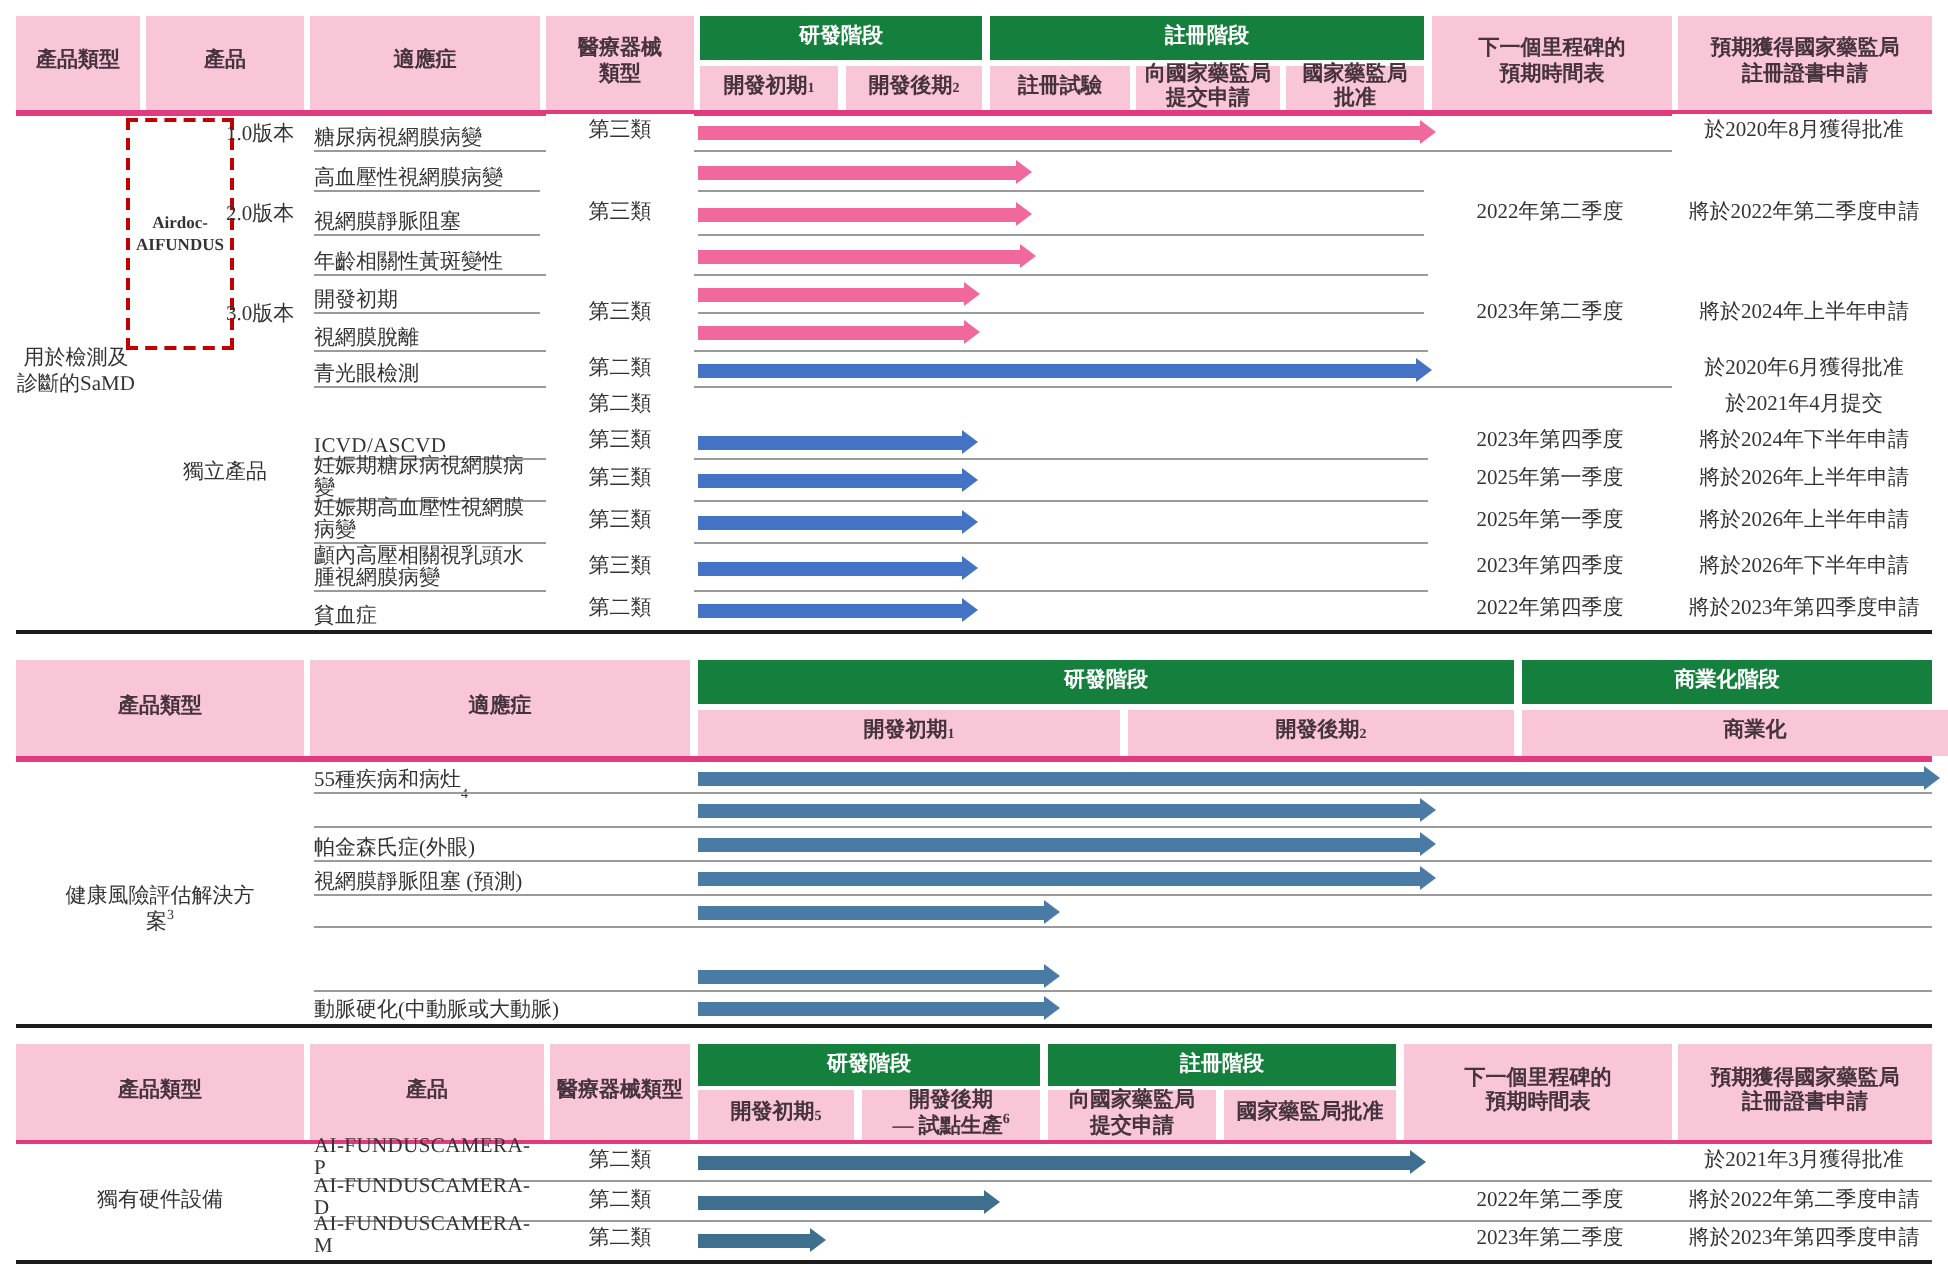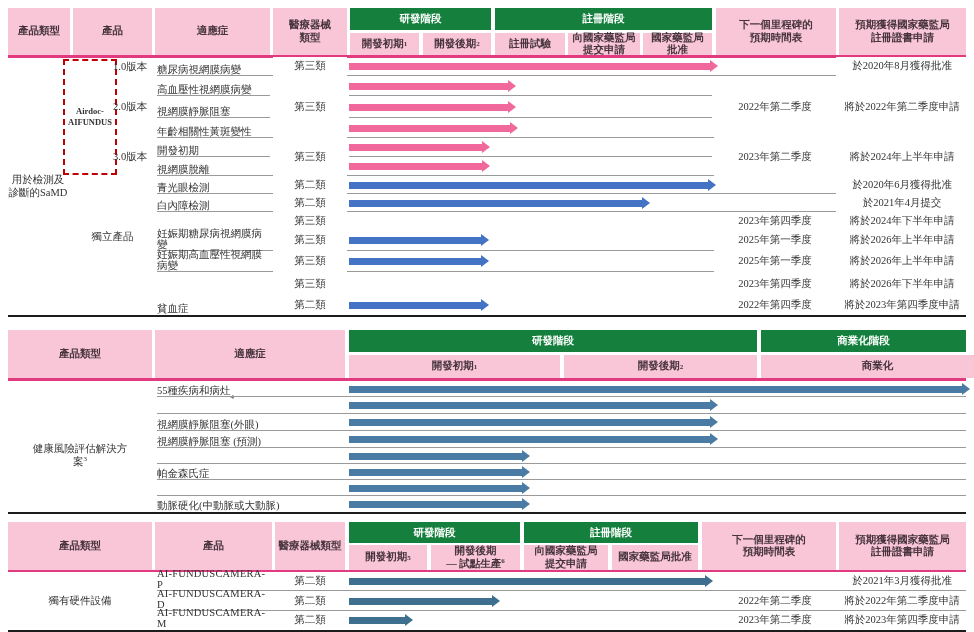--- a/index.html
+++ b/index.html
@@ -119,37 +119,44 @@
     <i class="bar" style="width: 133px; color: rgb(240, 104, 156);"></i>
     <i class="sep" style="left:157px;width:809px"></i>
   </div>
   <div class="row" style="top:176px;height:18px">
     <div class="ind">
         <span>青光眼檢測</span>
       </div>
     <i class="bar" style="width: 359px; color: rgb(68, 114, 196);"></i>
     <i class="sep" style="left:157px;width:809px"></i>
   </div>
-  <div class="row" style="top:194px;height:18px">
-    <div class="ind">
-        <span>白內障檢測</span>
-      </div>
-    <i class="bar" style="width: 293px; color: rgb(68, 114, 196);"></i>
+  <div class="row" style="top:212px;height:18px">
+    <div class="ind mono-latin">
+        <span>ICVD/ASCVD</span>
+      </div>
+    <i class="bar" style="width: 132px; color: rgb(68, 114, 196);"></i>
     <i class="sep" style="left:157px;width:809px"></i>
   </div>
   <div class="row" style="top:230px;height:21px">
     <div class="ind">
         <span>妊娠期糖尿病視網膜病變</span>
       </div>
     <i class="bar" style="width: 132px; color: rgb(68, 114, 196);"></i>
     <i class="sep" style="left:157px;width:809px"></i>
   </div>
   <div class="row" style="top:251px;height:21px">
     <div class="ind">
         <span>妊娠期高血壓性視網膜病變</span>
+      </div>
+    <i class="bar" style="width: 132px; color: rgb(68, 114, 196);"></i>
+    <i class="sep" style="left:157px;width:809px"></i>
+  </div>
+  <div class="row" style="top:272px;height:24px">
+    <div class="ind">
+        <span>顱內高壓相關視乳頭水腫視網膜病變</span>
       </div>
     <i class="bar" style="width: 132px; color: rgb(68, 114, 196);"></i>
     <i class="sep" style="left:157px;width:809px"></i>
   </div>
   <div class="row" style="top:296px;height:19px">
     <div class="ind">
         <span>貧血症</span>
       </div>
     <i class="bar" style="width: 132px; color: rgb(68, 114, 196);"></i>
   </div>
@@ -212,40 +219,33 @@
       </div>
     <i class="bar" style="width: 613px; color: rgb(74, 123, 165);"></i>
     <i class="sep" style="left:157px;width:809px"></i>
   </div>
   <div class="row" style="top:397px;height:17px">
     <i class="bar" style="width: 361px; color: rgb(74, 123, 165);"></i>
     <i class="sep" style="left:157px;width:809px"></i>
   </div>
   <div class="row" style="top:414px;height:17px">
     <div class="ind ind2">
-        <span>視網膜靜脈阻塞(外眼)</span>
+        <span>帕金森氏症(外眼)</span>
       </div>
     <i class="bar" style="width: 361px; color: rgb(74, 123, 165);"></i>
     <i class="sep" style="left:157px;width:809px"></i>
   </div>
   <div class="row" style="top:431px;height:17px">
     <div class="ind ind2">
         <span>視網膜靜脈阻塞 (預測)</span>
       </div>
     <i class="bar" style="width: 361px; color: rgb(74, 123, 165);"></i>
     <i class="sep" style="left:157px;width:809px"></i>
   </div>
   <div class="row" style="top:448px;height:16px">
-    <i class="bar" style="width: 173px; color: rgb(74, 123, 165);"></i>
-    <i class="sep" style="left:157px;width:809px"></i>
-  </div>
-  <div class="row" style="top:464px;height:16px">
-    <div class="ind ind2">
-        <span>帕金森氏症</span>
-      </div>
     <i class="bar" style="width: 173px; color: rgb(74, 123, 165);"></i>
     <i class="sep" style="left:157px;width:809px"></i>
   </div>
   <div class="row" style="top:480px;height:16px">
     <i class="bar" style="width: 173px; color: rgb(74, 123, 165);"></i>
     <i class="sep" style="left:157px;width:809px"></i>
   </div>
   <div class="row" style="top:496px;height:16px">
     <div class="ind ind2">
         <span>動脈硬化(中動脈或大動脈)</span>

